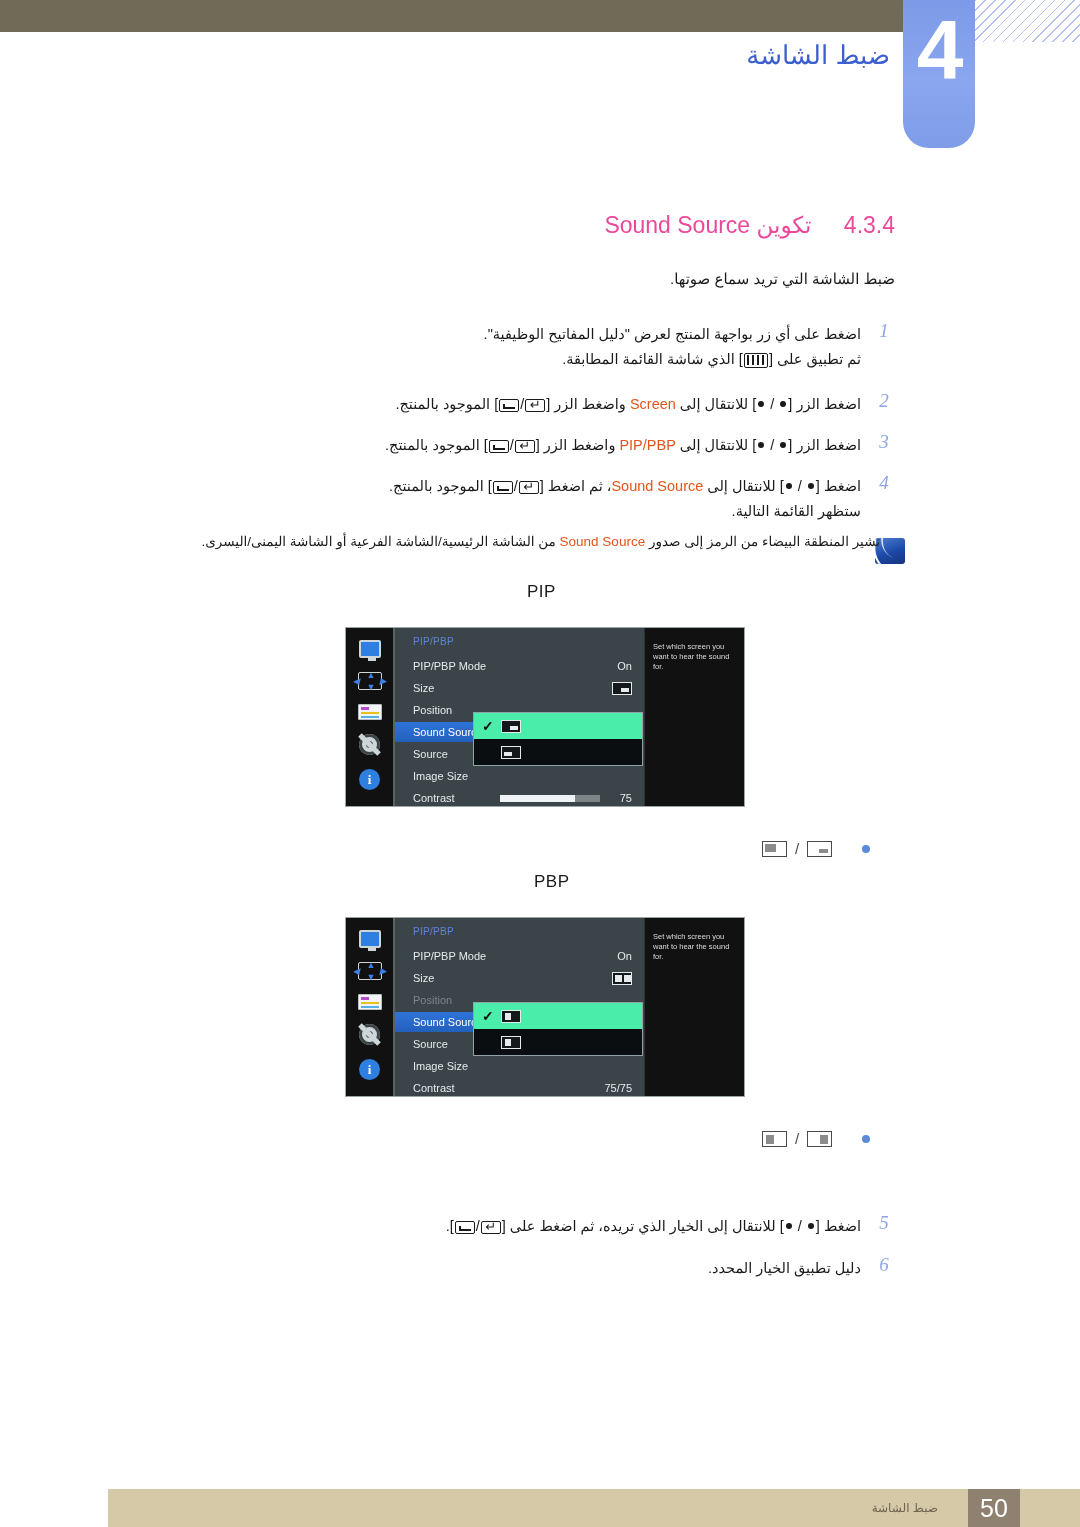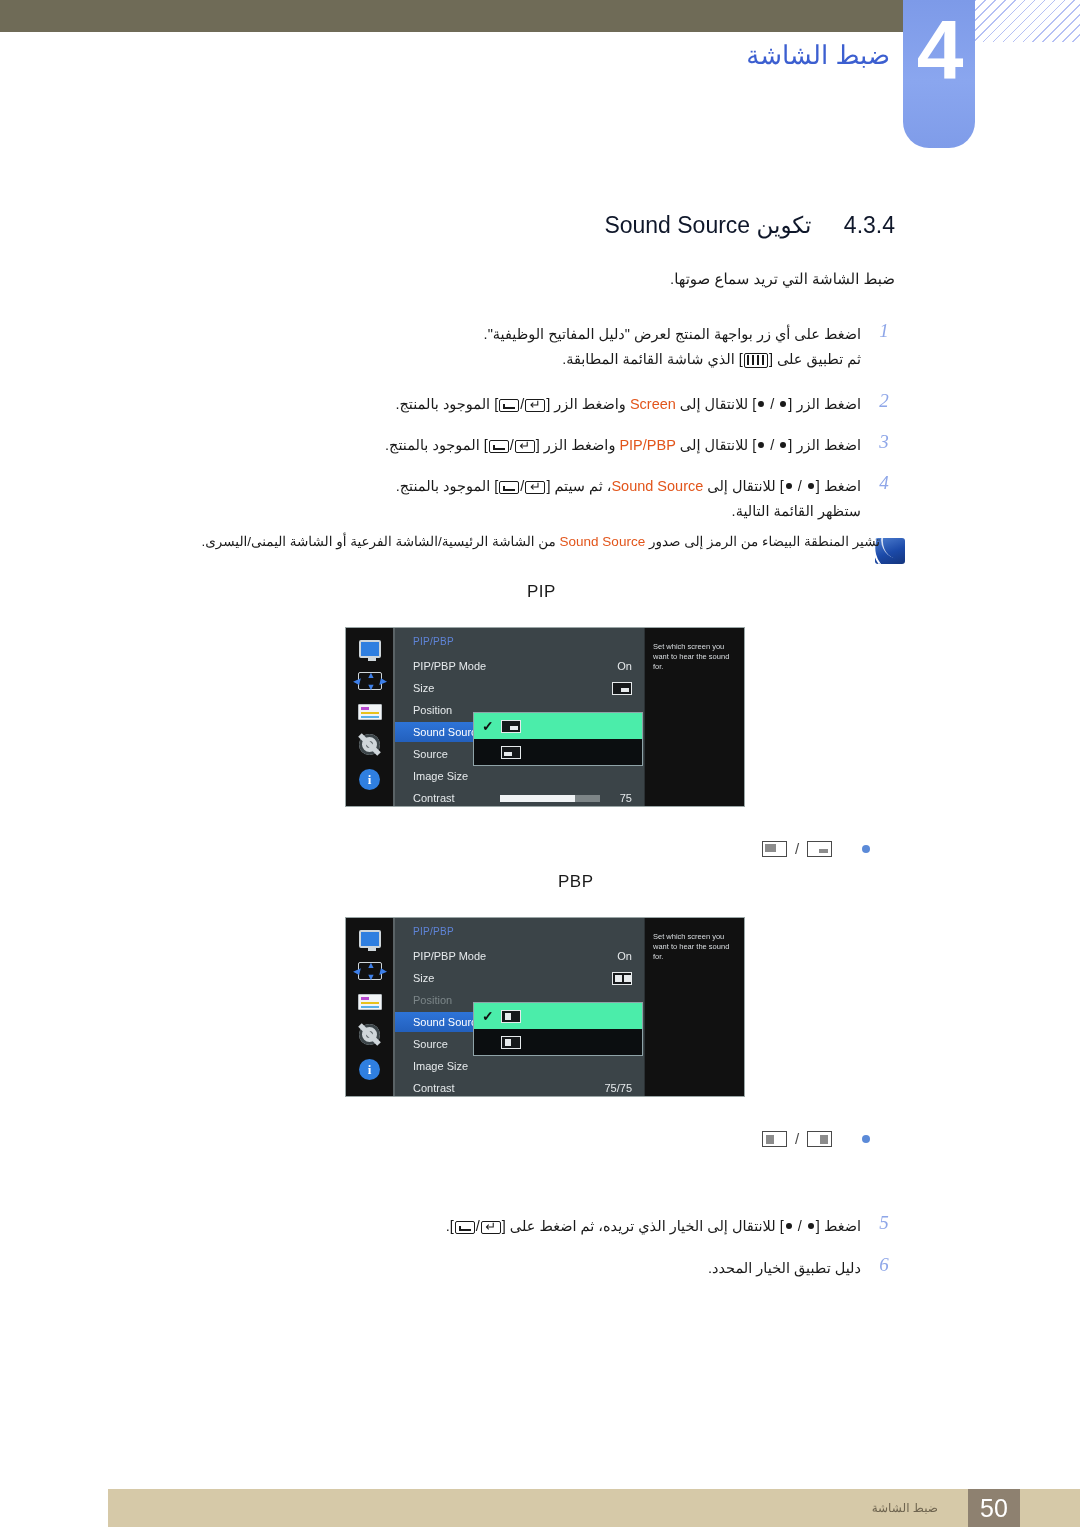--- a/index.html
+++ b/index.html
@@ -39,21 +39,21 @@
   .hdr-title {
     position:absolute; right:190px; top:40px;
     font-size:26px; color:#3c5fd0; direction:rtl;
     white-space:nowrap;
   }
 
   
   .sec-title {
     position:absolute; right:185px; top:212px;
     direction:rtl; white-space:nowrap;
-    font-size:23px; color:#0f172a;
+    font-size:23px; color:#ec4899;
   }
   .sec-num { margin-left:26px; letter-spacing:0; }
   .sec-ltr { direction:ltr; display:inline-block; unicode-bidi:embed; }
 
   .sec-desc {
     position:absolute; right:185px; top:270px;
     direction:rtl; white-space:nowrap;
     font-size:15px; color:#1a1a1a;
   }
 
@@ -274,21 +274,21 @@
 <div class="step" style="right:185px; top:431px; width:560px;">
   <div class="step-num">3</div>
   <div class="step-body">
     <span>اضغط الزر [</span><span class="dot"></span><span> / </span><span class="dot"></span><span>] للانتقال إلى </span><span class="en or">PIP/PBP</span><span> واضغط الزر [</span><span class="kbx ret"></span><span>/</span><span class="kbx back"></span><span>] الموجود بالمنتج.</span>
   </div>
 </div>
 
 <div class="step" style="right:185px; top:472px; width:560px;">
   <div class="step-num">4</div>
   <div class="step-body">
-    <span>اضغط [</span><span class="dot"></span><span> / </span><span class="dot"></span><span>] للانتقال إلى </span><span class="en or">Sound Source</span><span>، ثم سيتم [</span><span class="kbx ret"></span><span>/</span><span class="kbx back"></span><span>] الموجود بالمنتج.</span><br>
+    <span>اضغط [</span><span class="dot"></span><span> / </span><span class="dot"></span><span>] للانتقال إلى </span><span class="en or">Sound Source</span><span>، ثم اضغط [</span><span class="kbx ret"></span><span>/</span><span class="kbx back"></span><span>] الموجود بالمنتج.</span><br>
     <span>ستظهر القائمة التالية.</span>
   </div>
 </div>
 
 <div class="note-icon"></div>
 <div class="note-text">
   <span>تشير المنطقة البيضاء من الرمز إلى صدور </span><span class="en or">Sound Source</span><span> من الشاشة الرئيسية/الشاشة الفرعية أو الشاشة اليمنى/اليسرى.</span>
 </div>
 
 <div class="fig-label" style="left:527px; top:582px;">PIP</div>
@@ -365,21 +365,21 @@
   <span class="lg-box">
       <i style="left:2px; top:2px; width:11px; height:8px;"></i>
     </span>
   <span class="lg-sep">/</span>
   <span class="lg-box">
       <i style="right:3px; bottom:3px; width:9px; height:4px;"></i>
     </span>
   <span class="lg-dot"></span>
 </div>
 
-<div class="fig-label" style="left:558px; top:872px;">PBP</div>
+<div class="fig-label" style="left:534px; top:872px;">PBP</div>
 
 <div class="osd" style="left:345px; top:917px;">
   <div class="osd-rail">
     <div class="ri ri-monitor"></div>
     <div class="ri ri-pos">
         <i class="u">▲</i>
         <i class="d">▼</i>
         <i class="l">◀</i>
         <i class="r">▶</i>
       </div>

